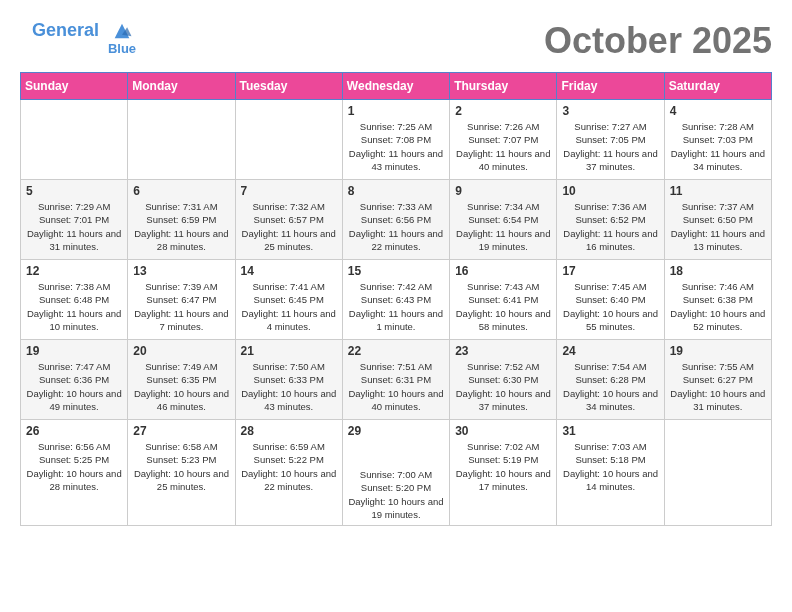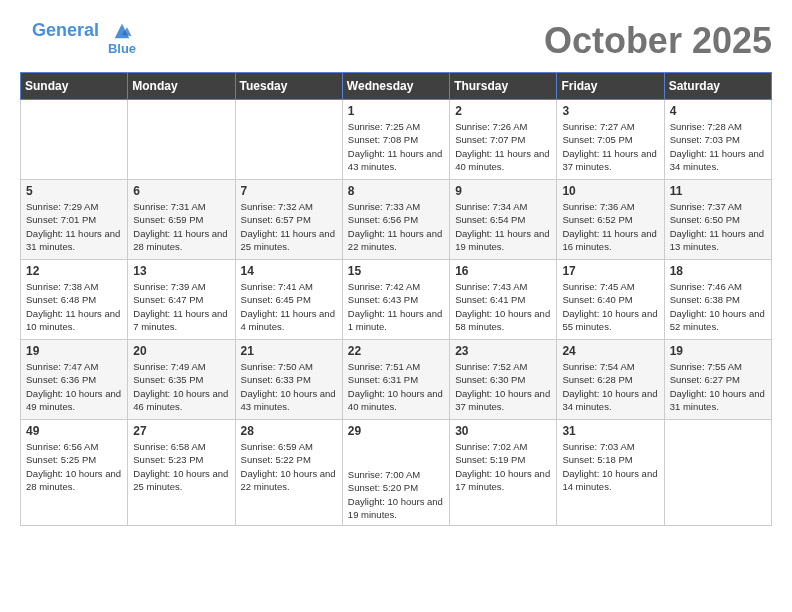--- a/index.html
+++ b/index.html
@@ -46,21 +46,21 @@
     .location {
       font-size: 14px;
       color: #555;
     }
     .calendar {
       width: 100%;
       border-collapse: collapse;
       border: 1px solid #ccc;
     }
     .calendar th {
-      background: #404040;
+      background: #ec4899;
       color: #fff;
       font-size: 12px;
       font-weight: bold;
       padding: 6px 4px;
       text-align: left;
       border: 1px solid #5580cc;
     }
     .calendar td {
       vertical-align: top;
       border: 1px solid #ccc;
@@ -79,20 +79,21 @@
       font-size: 12px;
       font-weight: bold;
       color: #333;
       display: block;
       margin-bottom: 2px;
     }
     .day-info {
       font-size: 9.5px;
       color: #333;
       line-height: 1.4;
+      text-align: center;
     }
     .empty-cell {
       background: #fff;
     }
   </style>
 </head>
 <body>
 
 <div class="header">
   <div class="logo">
@@ -285,21 +286,21 @@
         </td>
         <td>
           <span class="day-number">19</span>
           <div class="day-info" style="white-space: pre-line;">Sunrise: 7:55 AM
 Sunset: 6:27 PM
 Daylight: 10 hours and 31 minutes.</div>
         </td>
       </tr>
       <tr>
         <td>
-          <span class="day-number">49</span>
+          <span class="day-number">26</span>
           <div class="day-info" style="white-space: pre-line;">Sunrise: 6:56 AM
 Sunset: 5:25 PM
 Daylight: 10 hours and 28 minutes.</div>
         </td>
         <td>
           <span class="day-number">27</span>
           <div class="day-info" style="white-space: pre-line;">Sunrise: 6:58 AM
 Sunset: 5:23 PM
 Daylight: 10 hours and 25 minutes.</div>
         </td>

